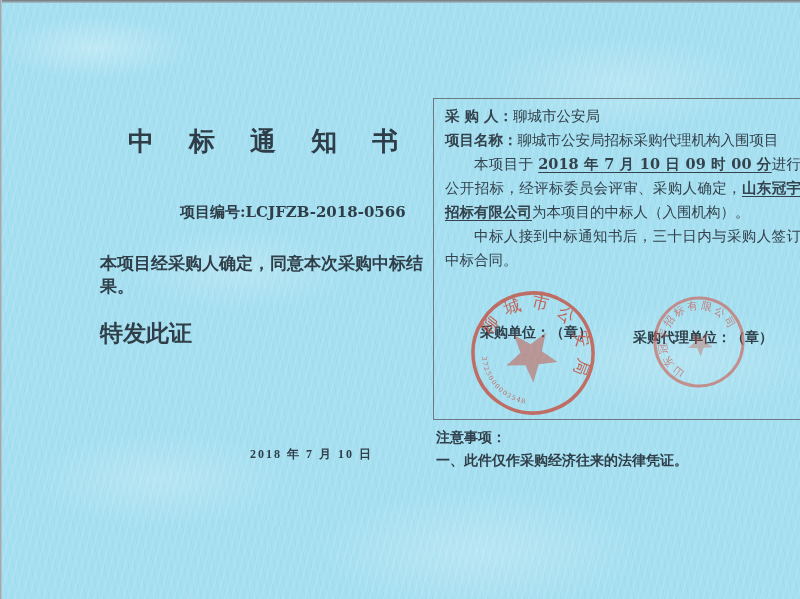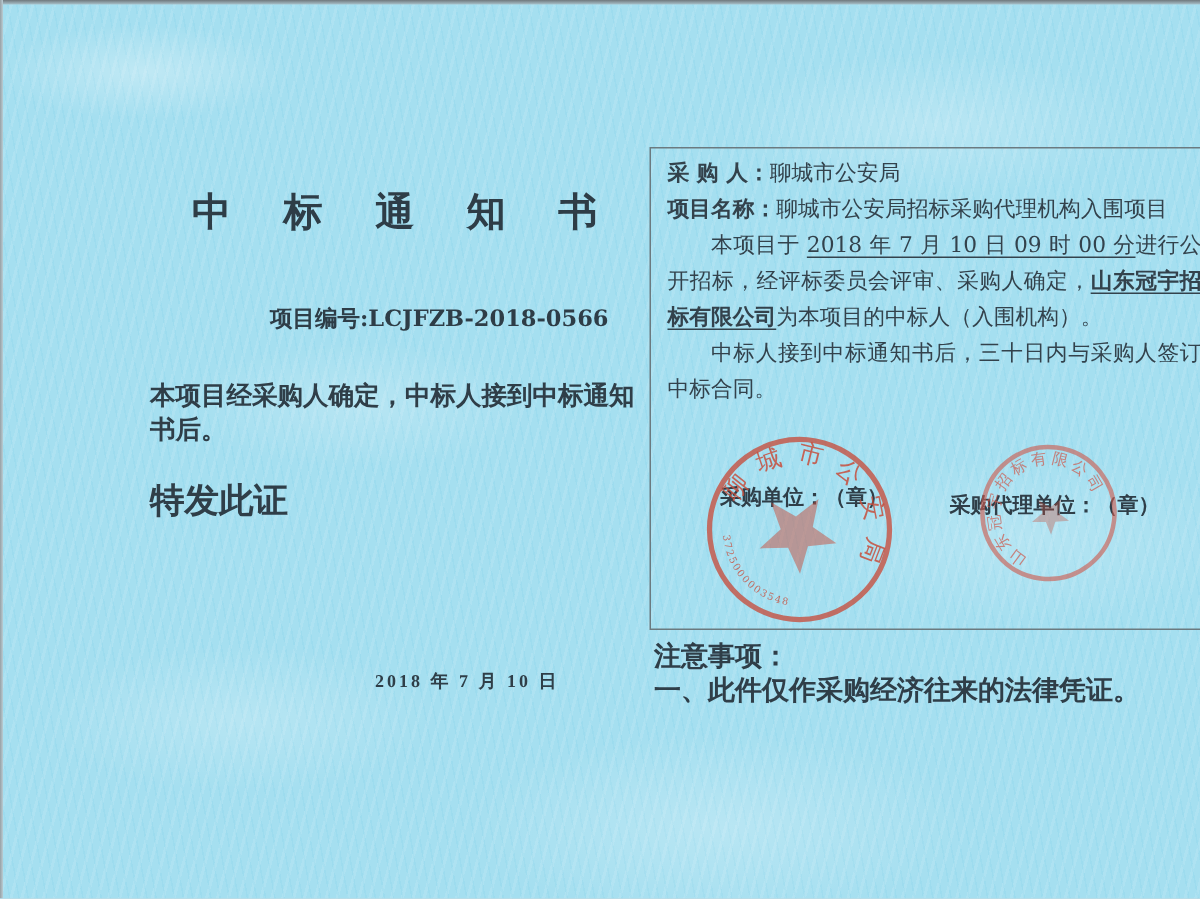--- a/index.html
+++ b/index.html
@@ -54,52 +54,52 @@
   .details-box{
     position:absolute;left:433px;top:98px;width:380px;height:322px;
     border:1px solid #6b7a80;
     box-sizing:border-box;
     padding:5px 11px 0 11px;
     font-size:14.5px;line-height:24px;
     text-align:justify;
   }
   .details-box .lbl{font-weight:700;}
   .details-box p{margin:0;text-indent:2em;}
-  .u{text-decoration:underline;text-underline-offset:3px;}
+  .u{text-decoration:underline;text-underline-offset:3px;font-weight:bold;}
   .winner{font-weight:700;}
   .seal-label{
     position:absolute;font-size:14px;font-weight:700;white-space:nowrap;color:#2f3e48;
   }
   .seal-label.purchaser{left:46px;top:221px;}
   .seal-label.agency{left:199px;top:226px;}
 
   .stamp{position:absolute;pointer-events:none;}
   .stamp.left{left:458px;top:278px;transform:rotate(32deg);}
   .stamp.right{left:651px;top:294px;transform:rotate(-38deg);}
   .stamp text{font-family:"DejaVu Serif","Liberation Serif",serif;}
 
   .notes{
     position:absolute;left:436px;top:426px;width:350px;
-    font-size:18px;font-weight:700;line-height:23px;color:#2f3e48;
+    font-size:14px;font-weight:700;line-height:23px;color:#2f3e48;
   }
   .notes div{white-space:nowrap;}
 </style>
 </head>
 <body>
 
 <div class="page">
 
   <div class="scan-edge-top"></div>
   <div class="scan-edge-left"></div>
 
   <div class="doc-title">中 标 通 知 书</div>
 
   <div class="proj-no"><span>项目编号:</span><span>LCJFZB-2018-0566</span></div>
 
-  <div class="body-line">本项目经采购人确定，中标人接到中标通知书后。</div>
+  <div class="body-line">本项目经采购人确定，同意本次采购中标结果。</div>
 
   <div class="issue-line">特发此证</div>
 
   <div class="doc-date">2018 年 7 月 10 日</div>
 
   <div class="details-box">
     <div><span class="lbl">采 购 人：</span><span>聊城市公安局</span></div>
 
     <div><span class="lbl">项目名称：</span><span>聊城市公安局招标采购代理机构入围项目</span></div>
 

